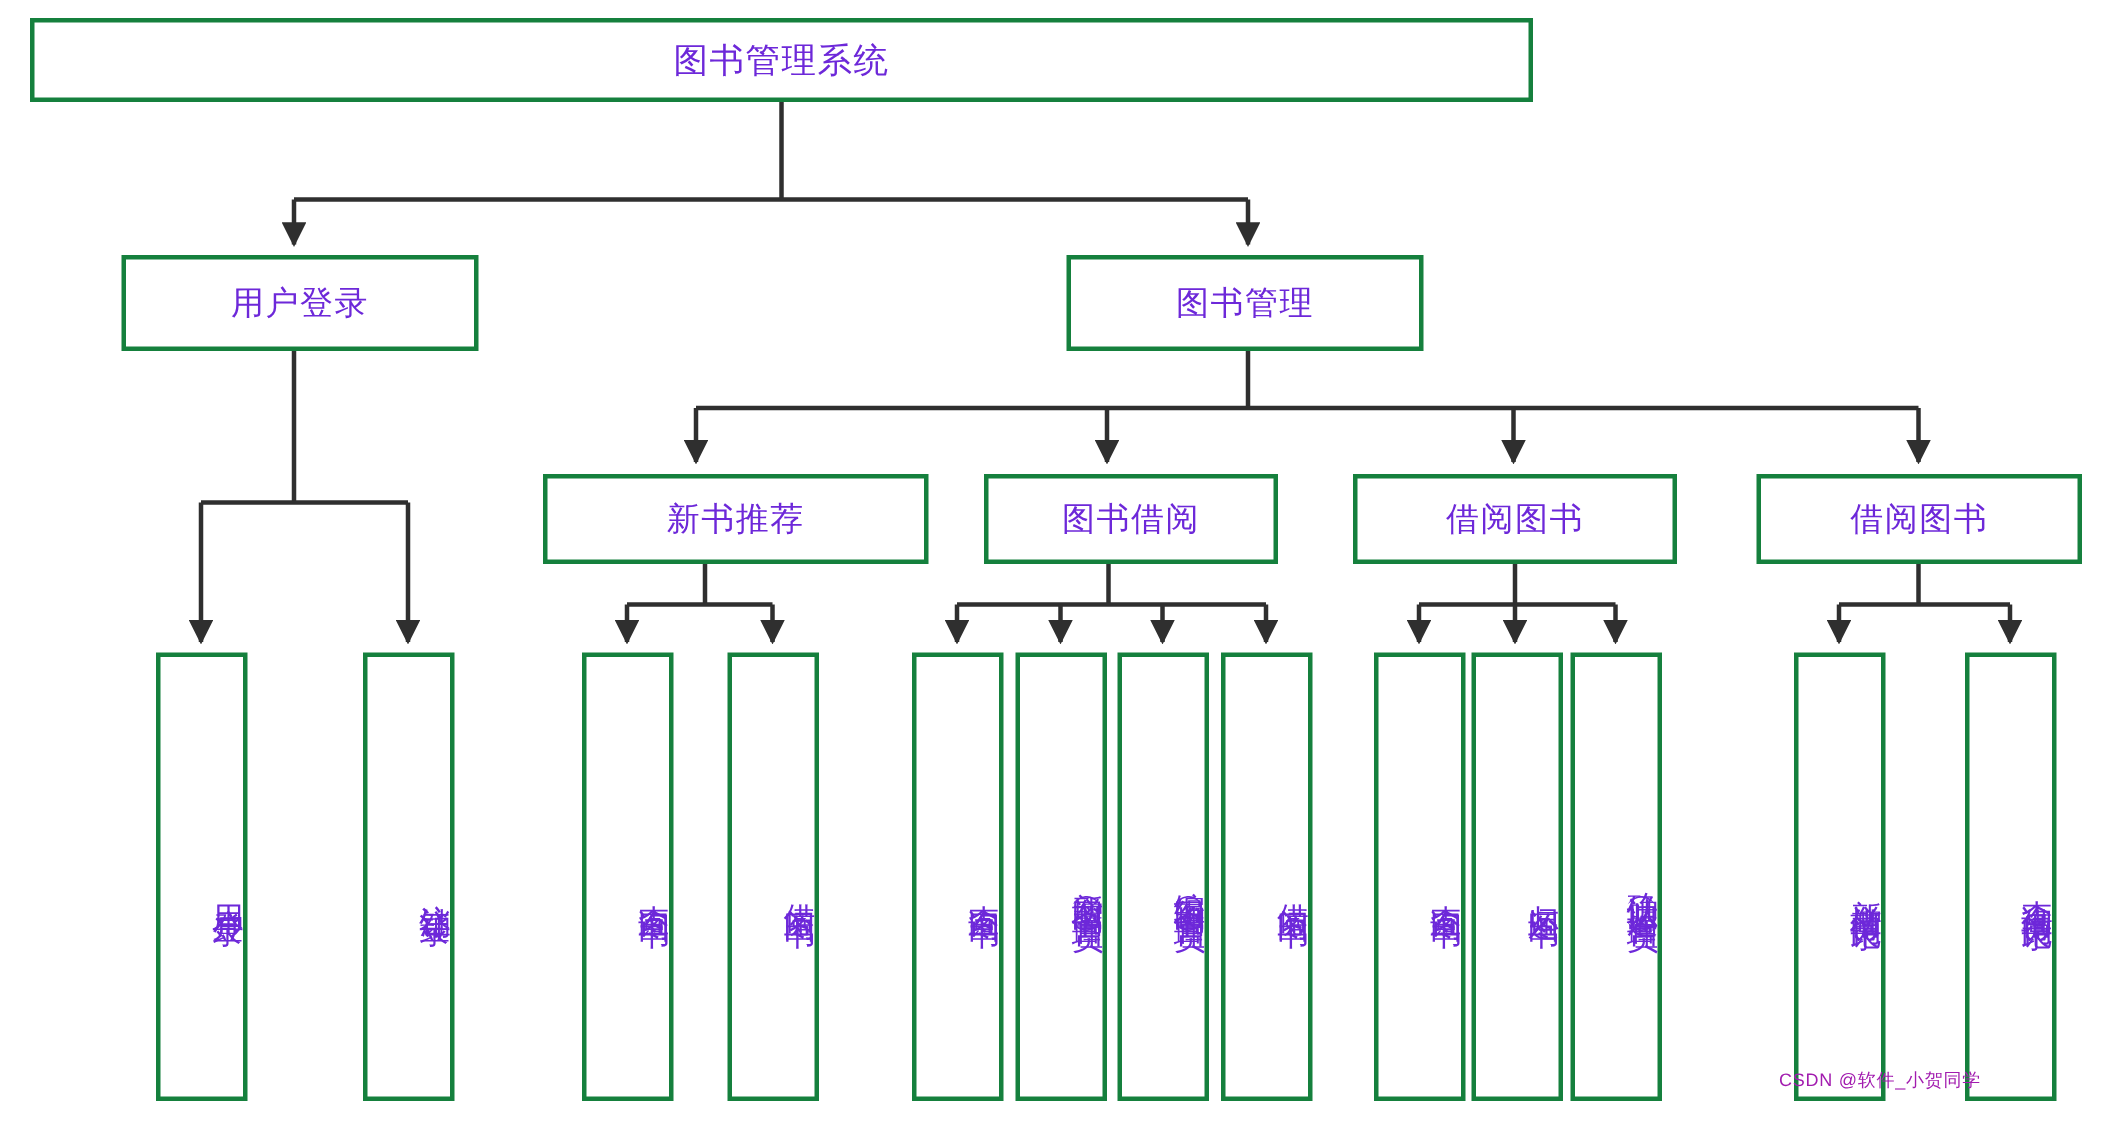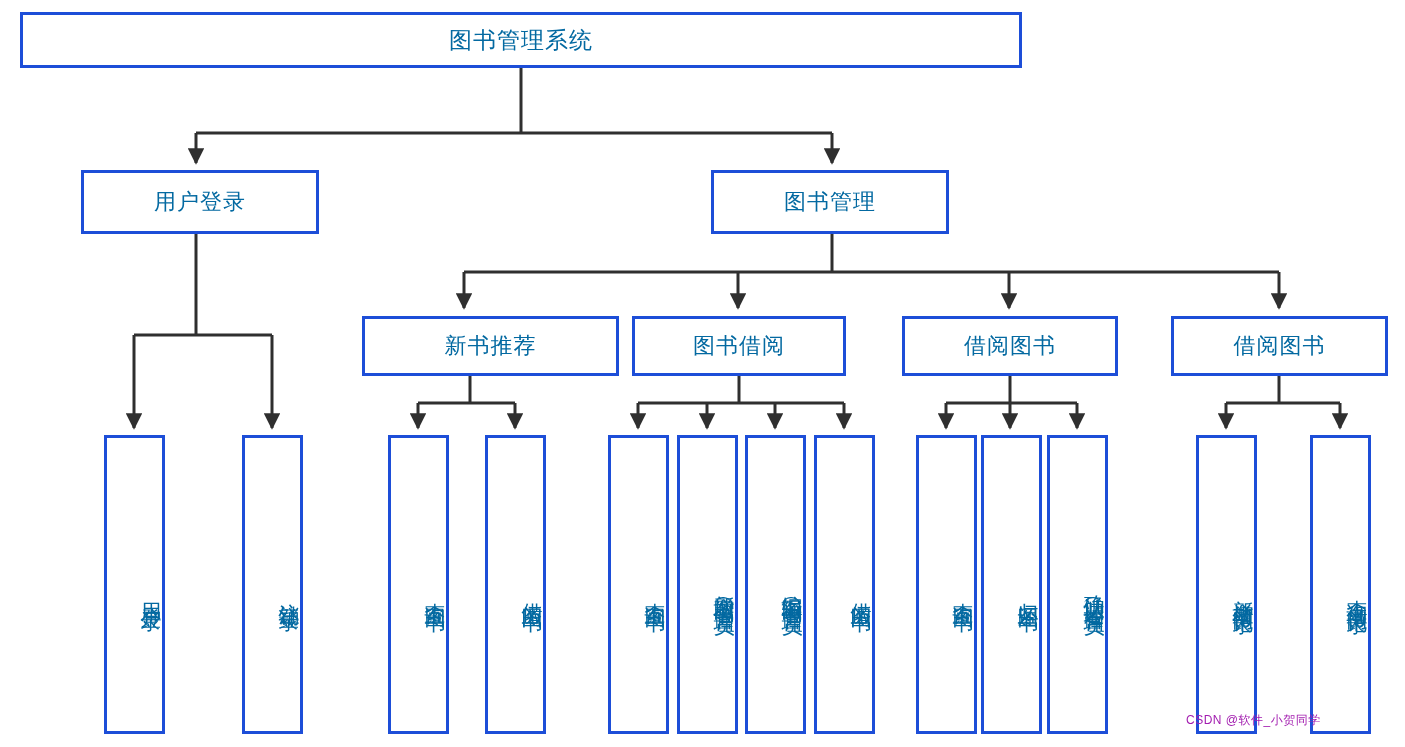--- a/index.html
+++ b/index.html
@@ -8,25 +8,25 @@
     background:#ffffff;
     font-family:"Liberation Sans","DejaVu Sans",sans-serif;
     overflow:hidden;
     position:relative;
   }
   #diagram{position:absolute;left:0;top:0;width:1405px;height:747px;}
   .node{
     position:absolute;
     box-sizing:border-box;
     background:#ffffff;
-    border:3px solid #1d4ed8;
+    border:3px solid #15803d;
     display:flex;
     align-items:center;
     justify-content:center;
-    color:#0369a1;
+    color:#6d28d9;
   }
   .node.h{
     font-size:22px;
     letter-spacing:1px;
   }
   .node.v{
     writing-mode:vertical-rl;
     text-orientation:upright;
     font-size:21px;
     letter-spacing:3px;
@@ -102,21 +102,21 @@
   </svg>
 
   <div class="node h root" style="left:20px;top:12px;width:1002px;height:56px;">图书管理系统</div>
 
   <div class="node h" style="left:81px;top:170px;width:238px;height:64px;">用户登录</div>
 
   <div class="node h" style="left:711px;top:170px;width:238px;height:64px;font-family:Liberation Serif, serif;">图书管理</div>
 
   <div class="node h" style="left:362px;top:316px;width:257px;height:60px;">新书推荐</div>
 
-  <div class="node h" style="left:632px;top:316px;width:214px;height:60px;">图书借阅</div>
+  <div class="node h" style="left:656px;top:316px;width:196px;height:60px;">图书借阅</div>
 
   <div class="node h" style="left:902px;top:316px;width:216px;height:60px;">借阅图书</div>
 
   <div class="node h" style="left:1171px;top:316px;width:217px;height:60px;">借阅图书</div>
 
   <div class="node v" style="left:104px;top:435px;width:61px;height:299px;">用户登录</div>
 
   <div class="node v" style="left:242px;top:435px;width:61px;height:299px;">注销登录</div>
 
   <div class="node v" style="left:388px;top:435px;width:61px;height:299px;">查询图书</div>

